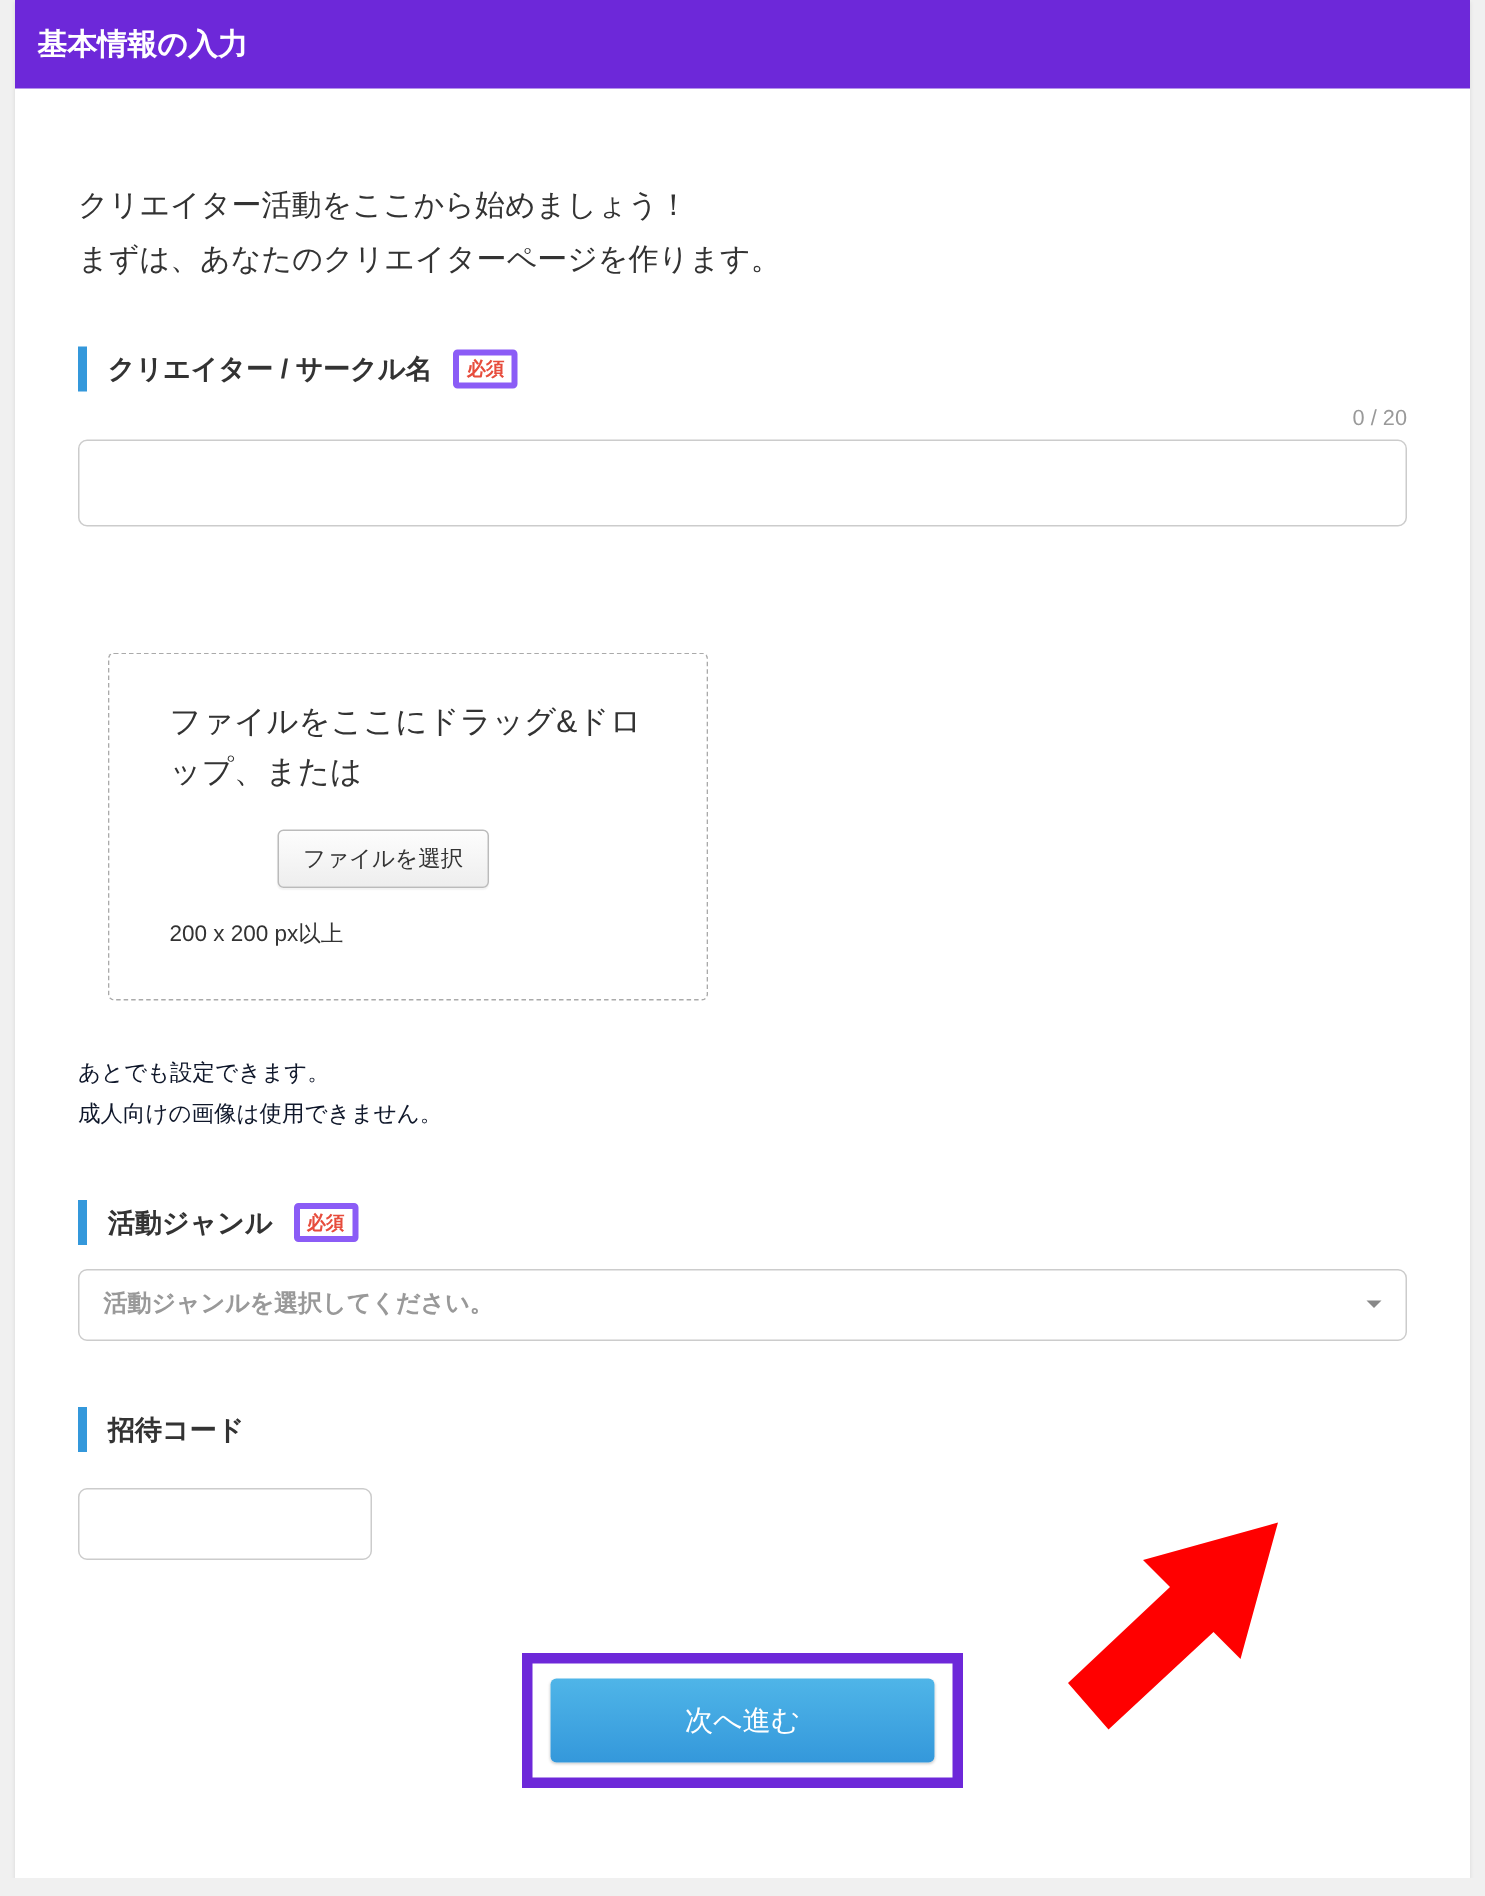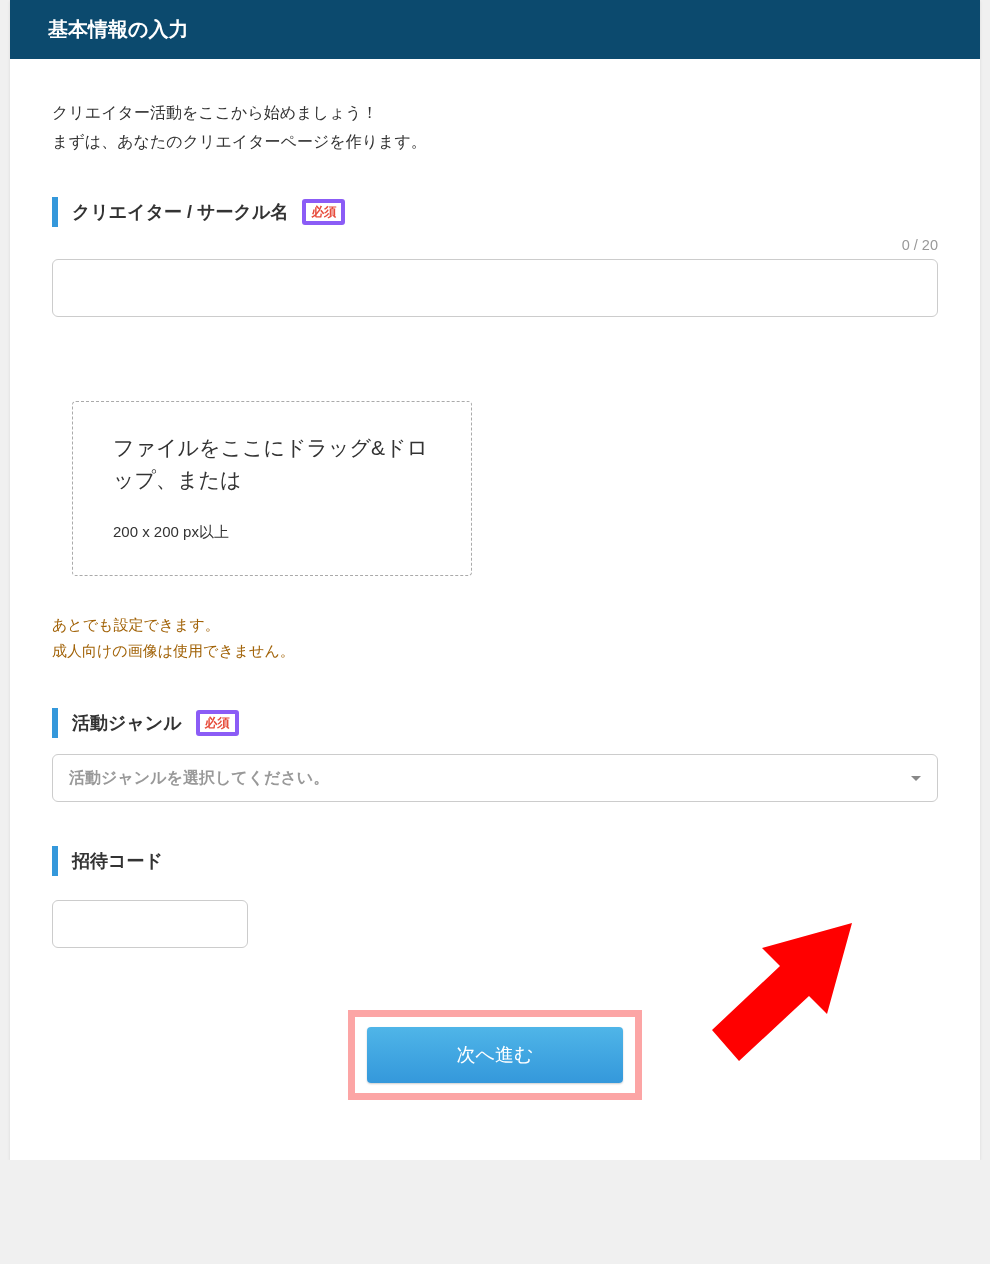--- a/index.html
+++ b/index.html
@@ -8,33 +8,34 @@
       font-family: -apple-system, BlinkMacSystemFont, "Helvetica Neue", "Hiragino Kaku Gothic ProN", Meiryo, sans-serif;
       width: 990px;
       color: #333;
     }
     .container {
       margin: 0 10px;
       background: #fff;
       box-shadow: 0 1px 3px rgba(0,0,0,0.1);
     }
     .header-bar {
-      background: #0c4a6e;
+      background: #6d28d9;
       color: #fff;
       font-size: 20px;
       font-weight: bold;
-      padding: 16px 38px;
+      padding: 16px 15px;
     }
     .content {
       padding: 40px 42px 60px 42px;
     }
     .intro-text {
-      font-size: 16px;
+      font-size: 20px;
       line-height: 1.8;
       margin-bottom: 40px;
+      margin-top: 20px;
     }
     .section-label {
       display: flex;
       align-items: center;
       gap: 14px;
       margin-bottom: 10px;
     }
     .section-label .bar {
       width: 6px;
       height: 30px;
@@ -97,21 +98,21 @@
       margin-bottom: 18px;
       cursor: pointer;
       box-shadow: 0 1px 1px rgba(0,0,0,0.05);
     }
     .dropzone-hint {
       font-size: 15px;
       color: #333;
       line-height: 1.75;
     }
     .icon-notes {
-      color: #a16207;
+      color: #0f172a;
       font-size: 15px;
       line-height: 1.75;
       margin-top: 36px;
       margin-bottom: 44px;
     }
     .select-box {
       width: 100%;
       height: 48px;
       border: 1px solid #ccc;
       border-radius: 6px;
@@ -140,21 +141,21 @@
       font-size: 16px;
       margin-top: 14px;
     }
     .submit-row {
       position: relative;
       text-align: center;
       margin-top: 62px;
     }
     .submit-highlight {
       display: inline-block;
-      border: 7px solid #fca5a5;
+      border: 7px solid #6d28d9;
       padding: 10px 12px;
     }
     .submit-button {
       display: inline-block;
       background: linear-gradient(#4fb5e8, #3498db);
       color: #fff;
       font-size: 19px;
       font-weight: 500;
       border: none;
       border-radius: 4px;
@@ -193,20 +194,21 @@
       <span class="title">クリエイター / サークル名</span>
       <span class="required-badge">必須</span>
     </div>
     <div class="counter">0 / 20</div>
     <input type="text" class="text-input block-spacing" style="">
 
     
 
     <div class="dropzone">
       <div class="dropzone-text">ファイルをここにドラッグ&amp;ドロップ、または</div>
+      <button class="file-button">ファイルを選択</button>
       <div class="dropzone-hint">
         <div>200 x 200 px以上</div>
       </div>
     </div>
 
     <div class="icon-notes">
       <div>あとでも設定できます。</div>
       <div>成人向けの画像は使用できません。</div>
     </div>
 

